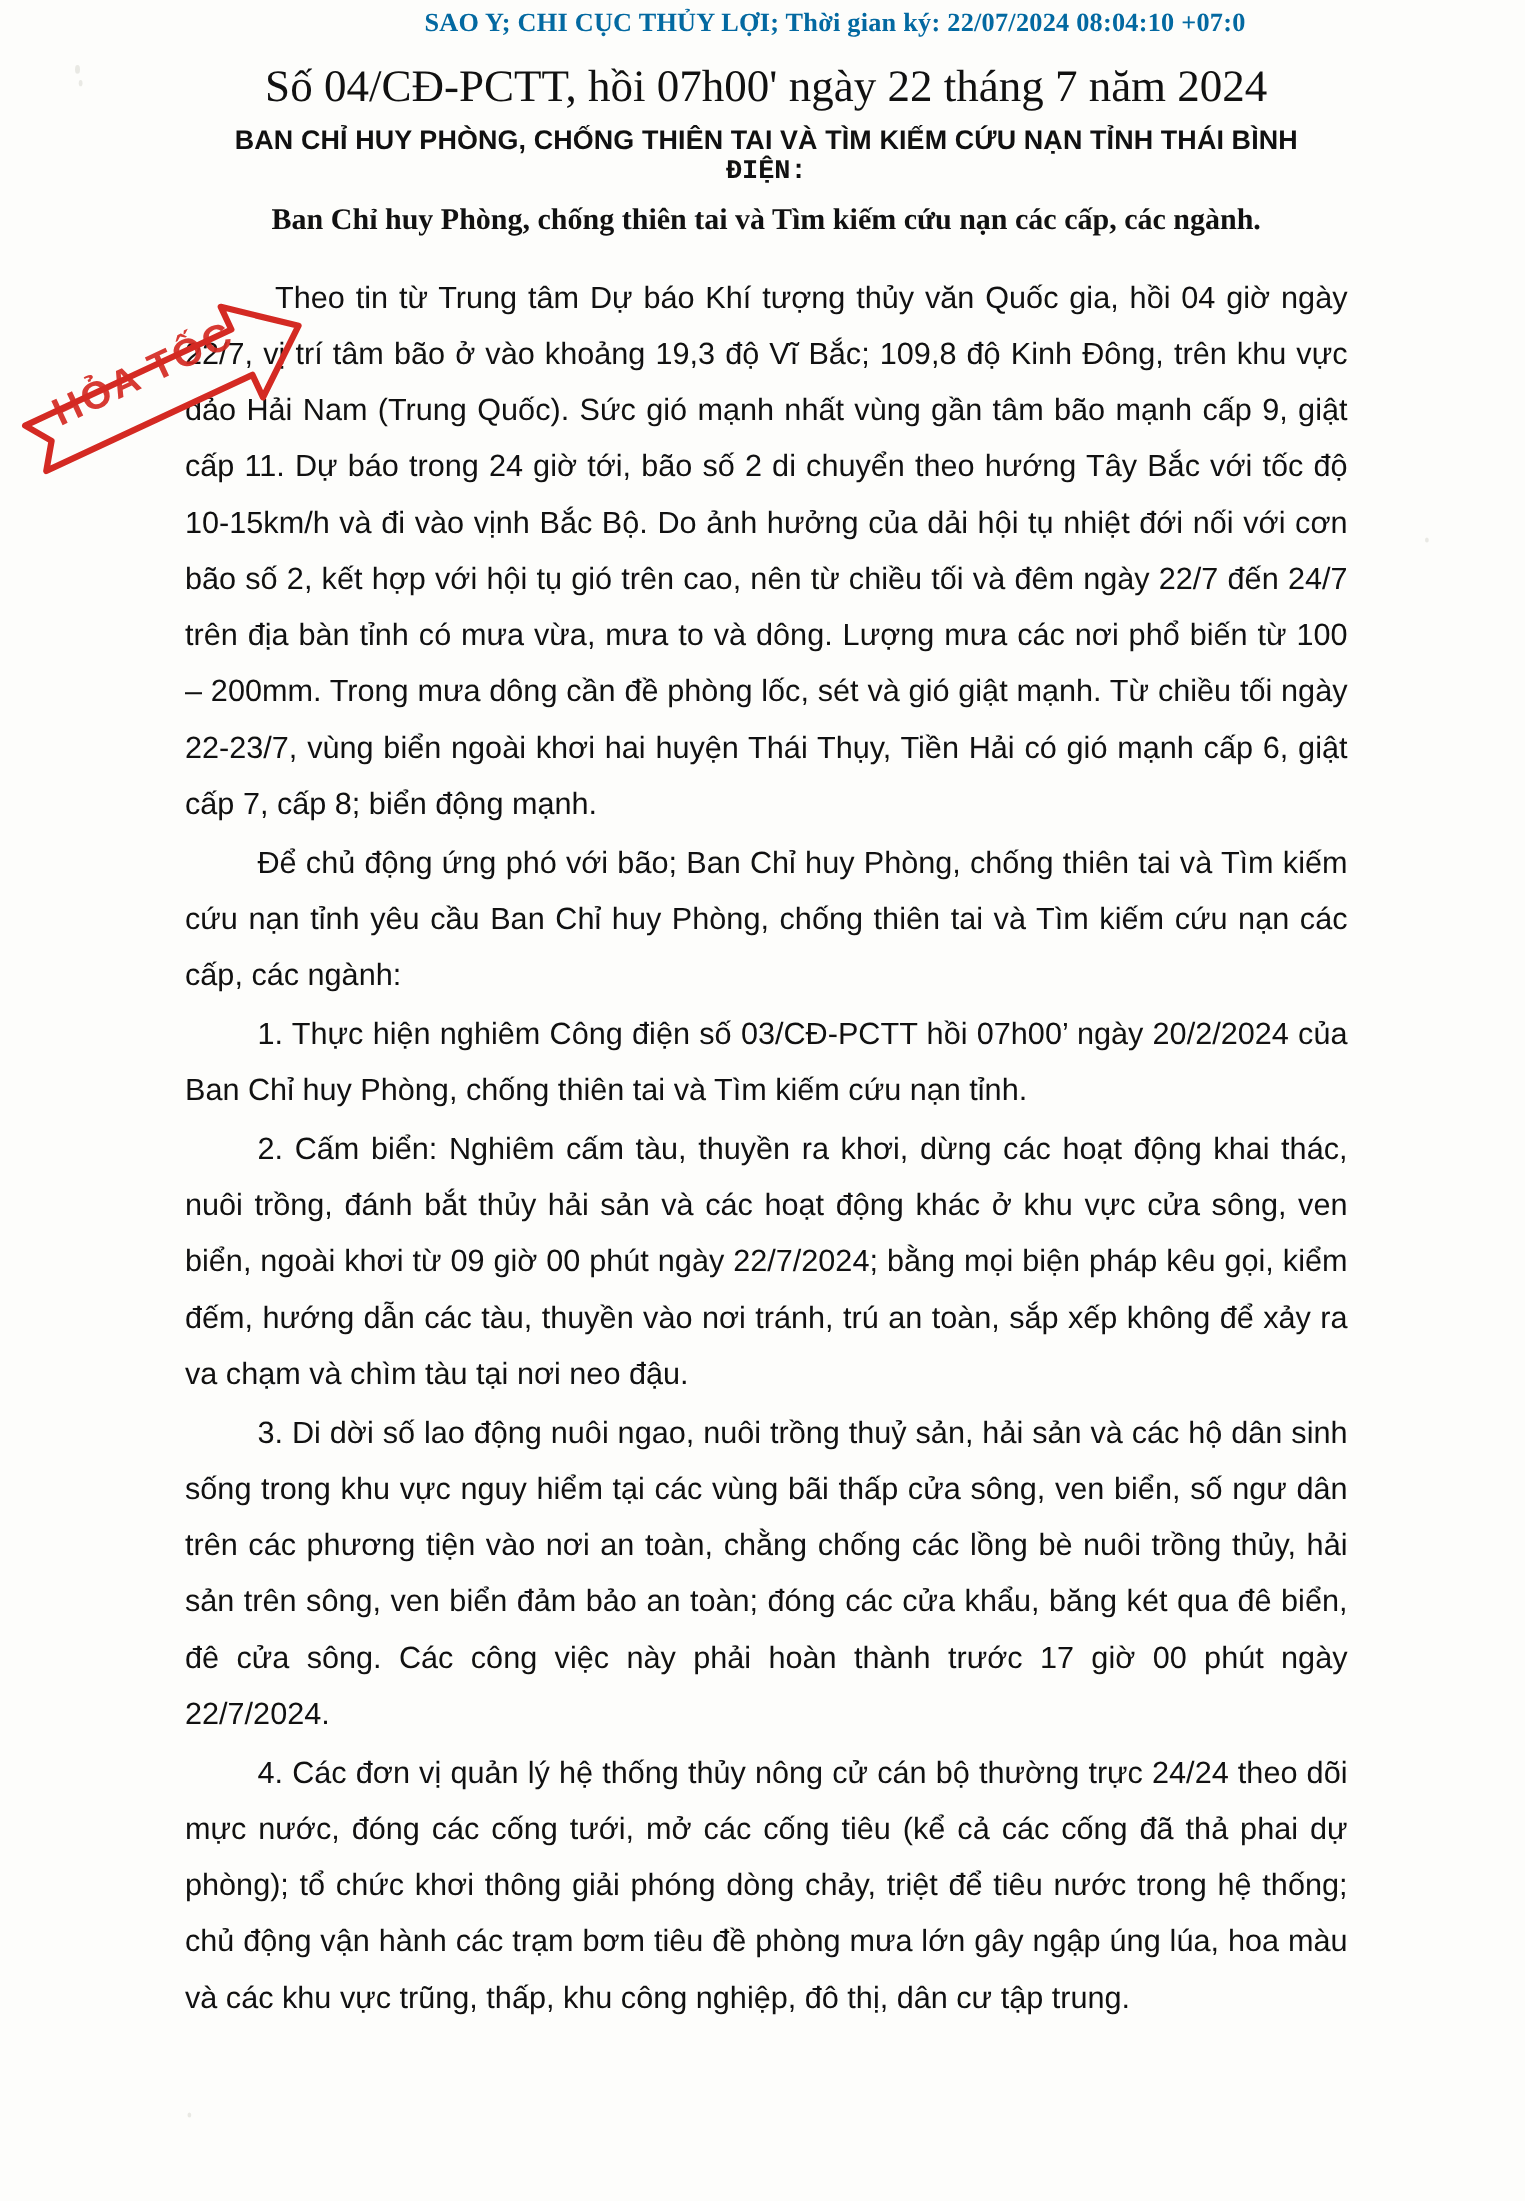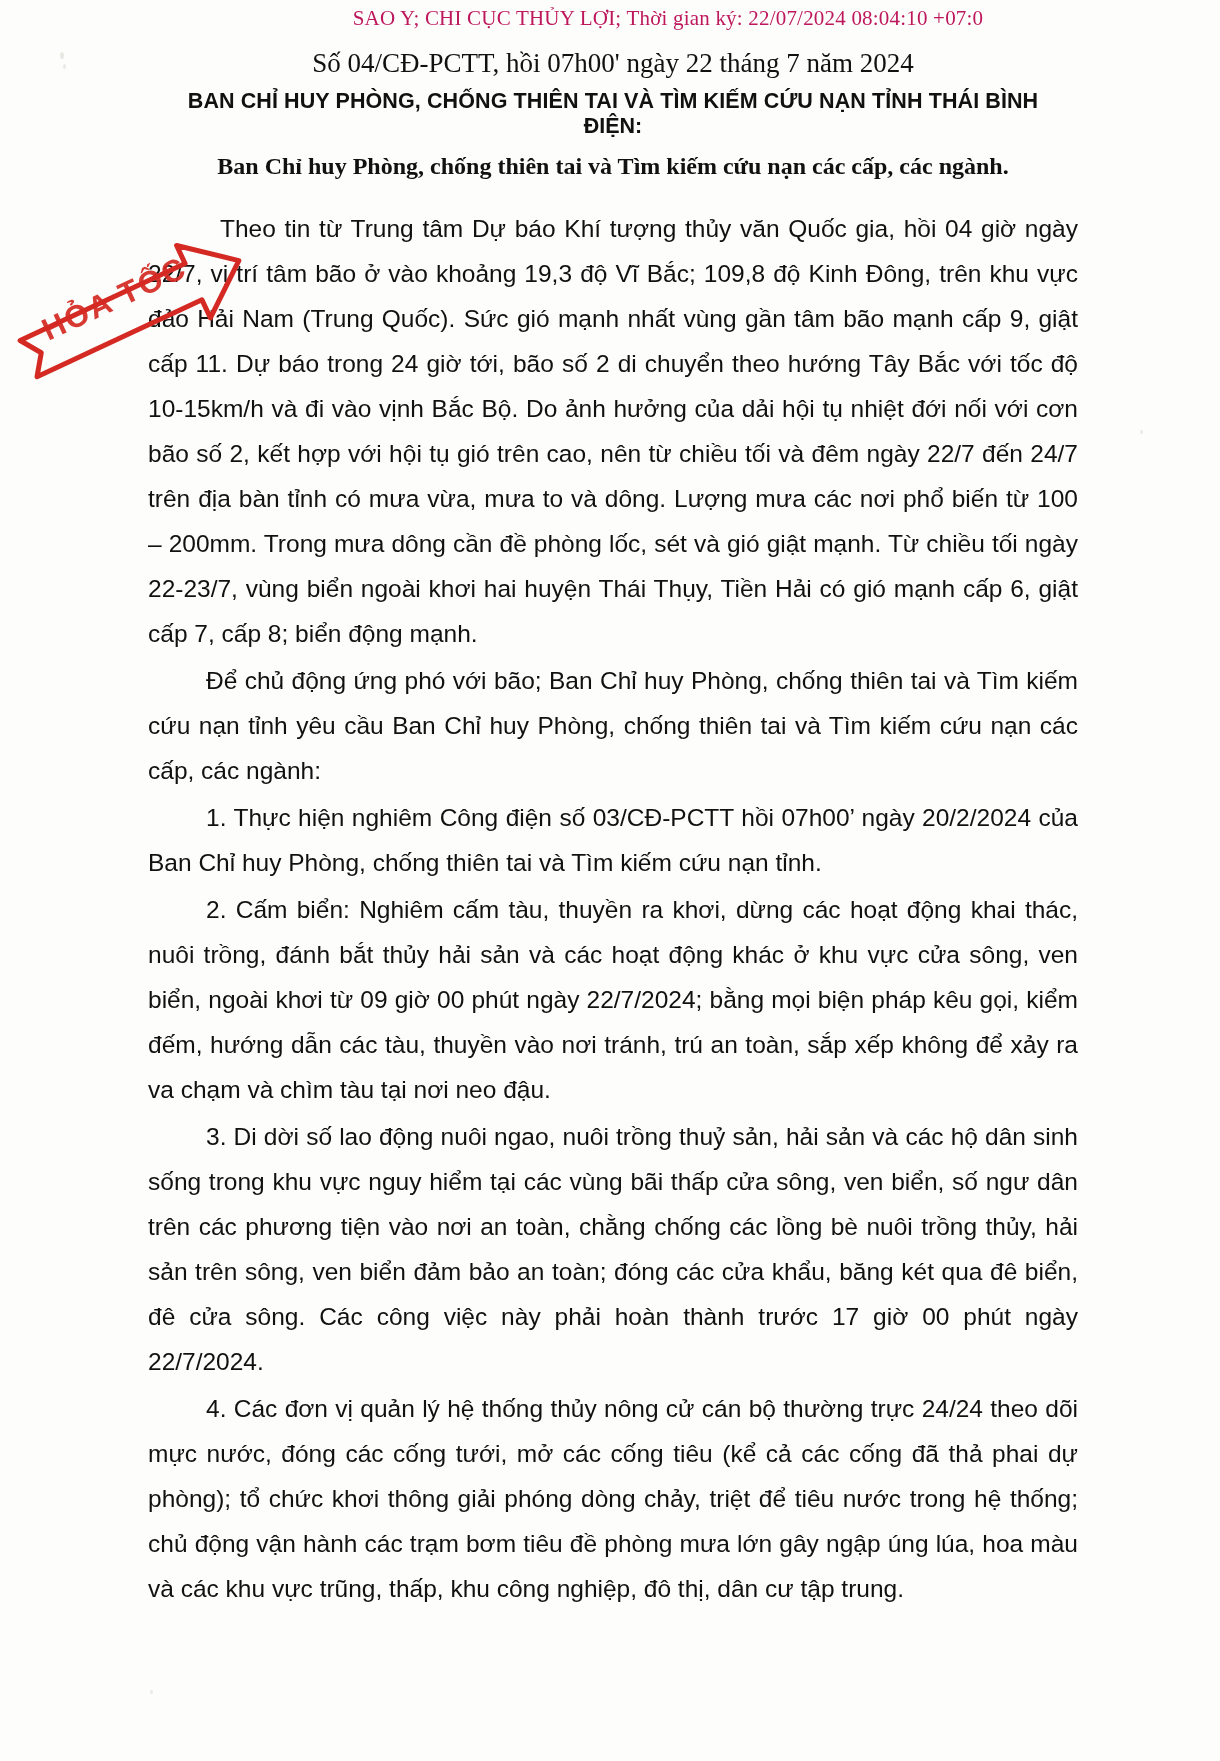--- a/index.html
+++ b/index.html
@@ -32,23 +32,24 @@
 
   
   .sign-banner {
     position: absolute;
     top: 6px;
     left: 0;
     width: 1220px;
     text-align: center;
     font-family: "Liberation Serif", serif;
     font-size: 21px;
-    color: #be185d;
+    color: #0369a1;
     letter-spacing: .2px;
     white-space: nowrap;
+    font-weight: bold;
   }
   .sign-banner .inner {
     display: inline-block;
     transform: translateX(58px);
   }
 
   .content {
     position: absolute;
     left: 148px;
     top: 48px;
@@ -58,38 +59,38 @@
   .title-main {
     text-align: center;
     font-size: 31px;
     font-weight: bold;
     letter-spacing: .6px;
     margin: 0 0 4px 0;
     font-family: "Liberation Serif", serif;
   }
   .title-sub {
     text-align: center;
-    font-size: 27px;
+    font-size: 36px;
     margin: 0 0 10px 0;
     font-family: "Liberation Serif", serif;
   }
   .org-line {
     text-align: center;
     font-size: 21.5px;
     font-weight: bold;
     letter-spacing: .1px;
     margin: 0;
     font-family: "Liberation Sans", sans-serif;
   }
   .dien-line {
     text-align: center;
     font-size: 21.5px;
     font-weight: bold;
     margin: 0 0 14px 0;
-    font-family: Liberation Sans, sans-serif;
+    font-family: Liberation Mono, monospace;
   }
   .recipient {
     text-align: center;
     font-size: 24px;
     font-weight: bold;
     margin: 0 0 26px 0;
     font-family: "Liberation Serif", serif;
   }
 
   p.body-par {

